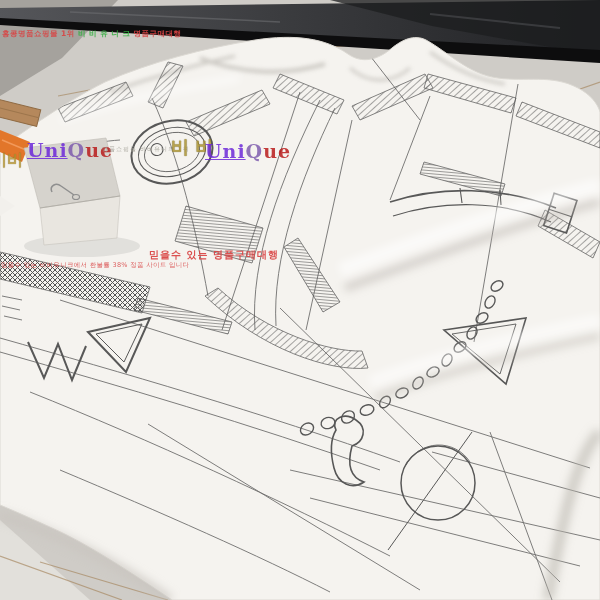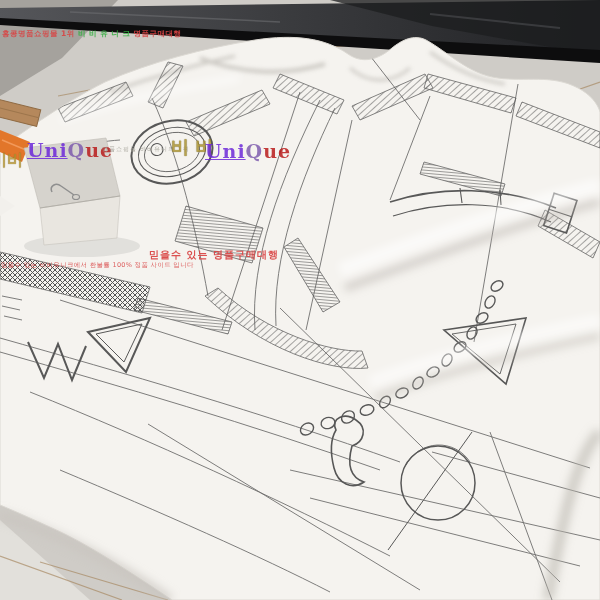--- a/index.html
+++ b/index.html
@@ -236,15 +236,15 @@
   <div class="wm wm-goldbibi">비 비</div>
 
   <div class="wm wm-unique wm-uni-right">
     <span class="tan">Uni</span><span class="purple">Q</span><span class="rust">ue</span>
   </div>
 
   <div class="wm wm-center">
     <div class="line2">믿을수 있는 명품구매대행</div>
   </div>
 
-  <div class="wm wm-side">믿을수 있는 비비유니크에서 환불률 100% 정품 사이트 입니다</div>
+  <div class="wm wm-side">믿을수 있는 비비유니크에서 환불률 38% 정품 사이트 입니다</div>
 
 </div>
 
 </body></html>

